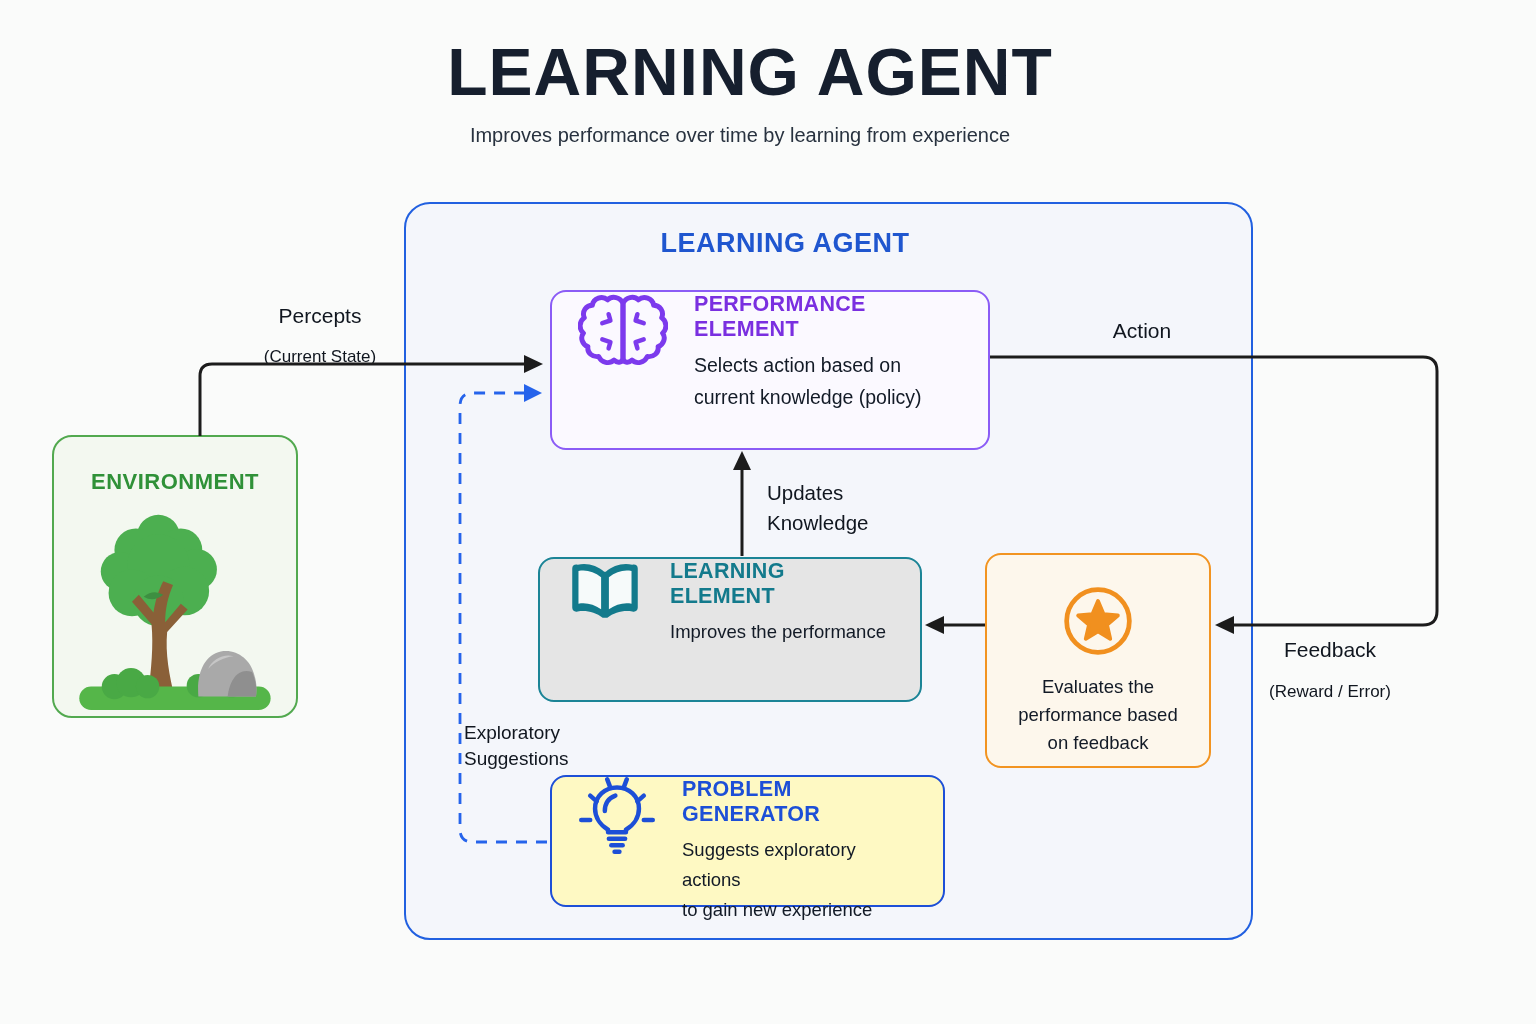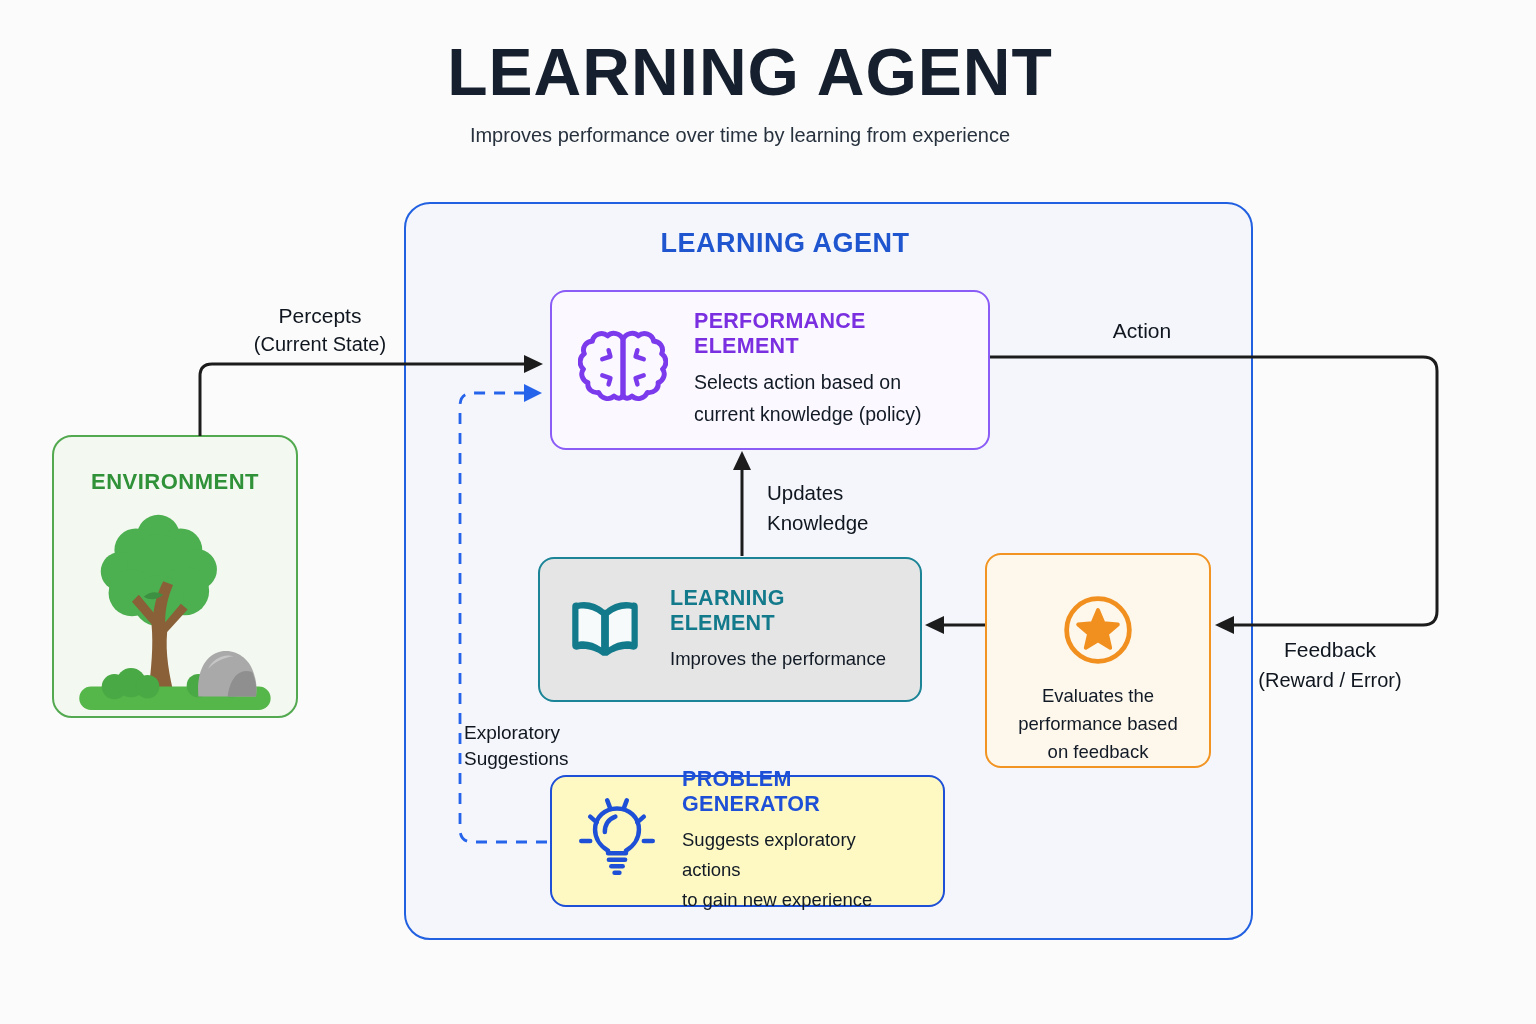--- a/index.html
+++ b/index.html
@@ -36,21 +36,21 @@
     background:#f3f8f0; border:2.5px solid #52a94f; border-radius:20px;
     overflow:hidden;
   }
   .env-title {
     width:100%; text-align:center; margin-top:32px;
     font-size:22px; font-weight:700; letter-spacing:0.5px; color:#2f9138;
   }
   .env-art { position:absolute; left:10px; top:70px; width:218px; height:205px; }
 
   .card {
-    border-radius:16px; display:flex; align-items:center;
+    border-radius:16px; display:flex; 
     padding:0 26px; gap:26px;
   }
   .card .ctext { flex:1; }
   .card-title { font-size:21.5px; font-weight:700; letter-spacing:0.3px; margin-bottom:8px; }
   .card-line { font-size:19.5px; color:#121a26; line-height:1.62; }
 
   .card-performance {
     left:550px; top:290px; width:440px; height:160px;
     background:#fbf9ff; border:2px solid #8b5cf6;
   }
@@ -66,29 +66,29 @@
   .card-problem {
     left:550px; top:775px; width:395px; height:132px;
     background:#fef9c3; border:2px solid #1d4fd7;
   }
   .card-problem .card-title { color:#1d4fd7; }
   .card-problem .card-line { font-size:18.5px; }
 
   .card-critic {
     left:985px; top:553px; width:226px; height:215px;
     background:#fdf7ec; border:2px solid #f29421; border-radius:16px;
-    display:flex; flex-direction:column; align-items:center; justify-content:flex-end;
+    display:flex; flex-direction:column; align-items:center; justify-content:flex-start;
     padding-top:28px;
   }
   .card-critic .card-line { font-size:18.5px; line-height:1.52; text-align:center; }
   .critic-lines { margin-top:14px; }
 
   .flow-label { text-align:center; color:#10161f; }
   .flow-label .l1 { font-size:21px; }
-  .flow-label .l2 { font-size:20px; }
+  .flow-label .l2 { font-size:17px;margin-top:12px; }
   .lbl-percepts { left:320px; top:301px; transform:translateX(-50%); line-height:29px; }
   .lbl-action   { left:1142px; top:319px; transform:translateX(-50%); }
   .lbl-feedback { left:1330px; top:635px; transform:translateX(-50%); line-height:30px; }
   .lbl-updates  { left:767px; top:478px; text-align:left; font-size:20.5px; line-height:30px; color:#10161f; }
   .lbl-explore  { left:464px; top:720px; text-align:left; font-size:19px; line-height:26px; color:#10161f; }
 
   .arrow-layer { left:0; top:0; width:1536px; height:1024px; pointer-events:none; }
 
   svg.icon { display:block; }
 </style>

